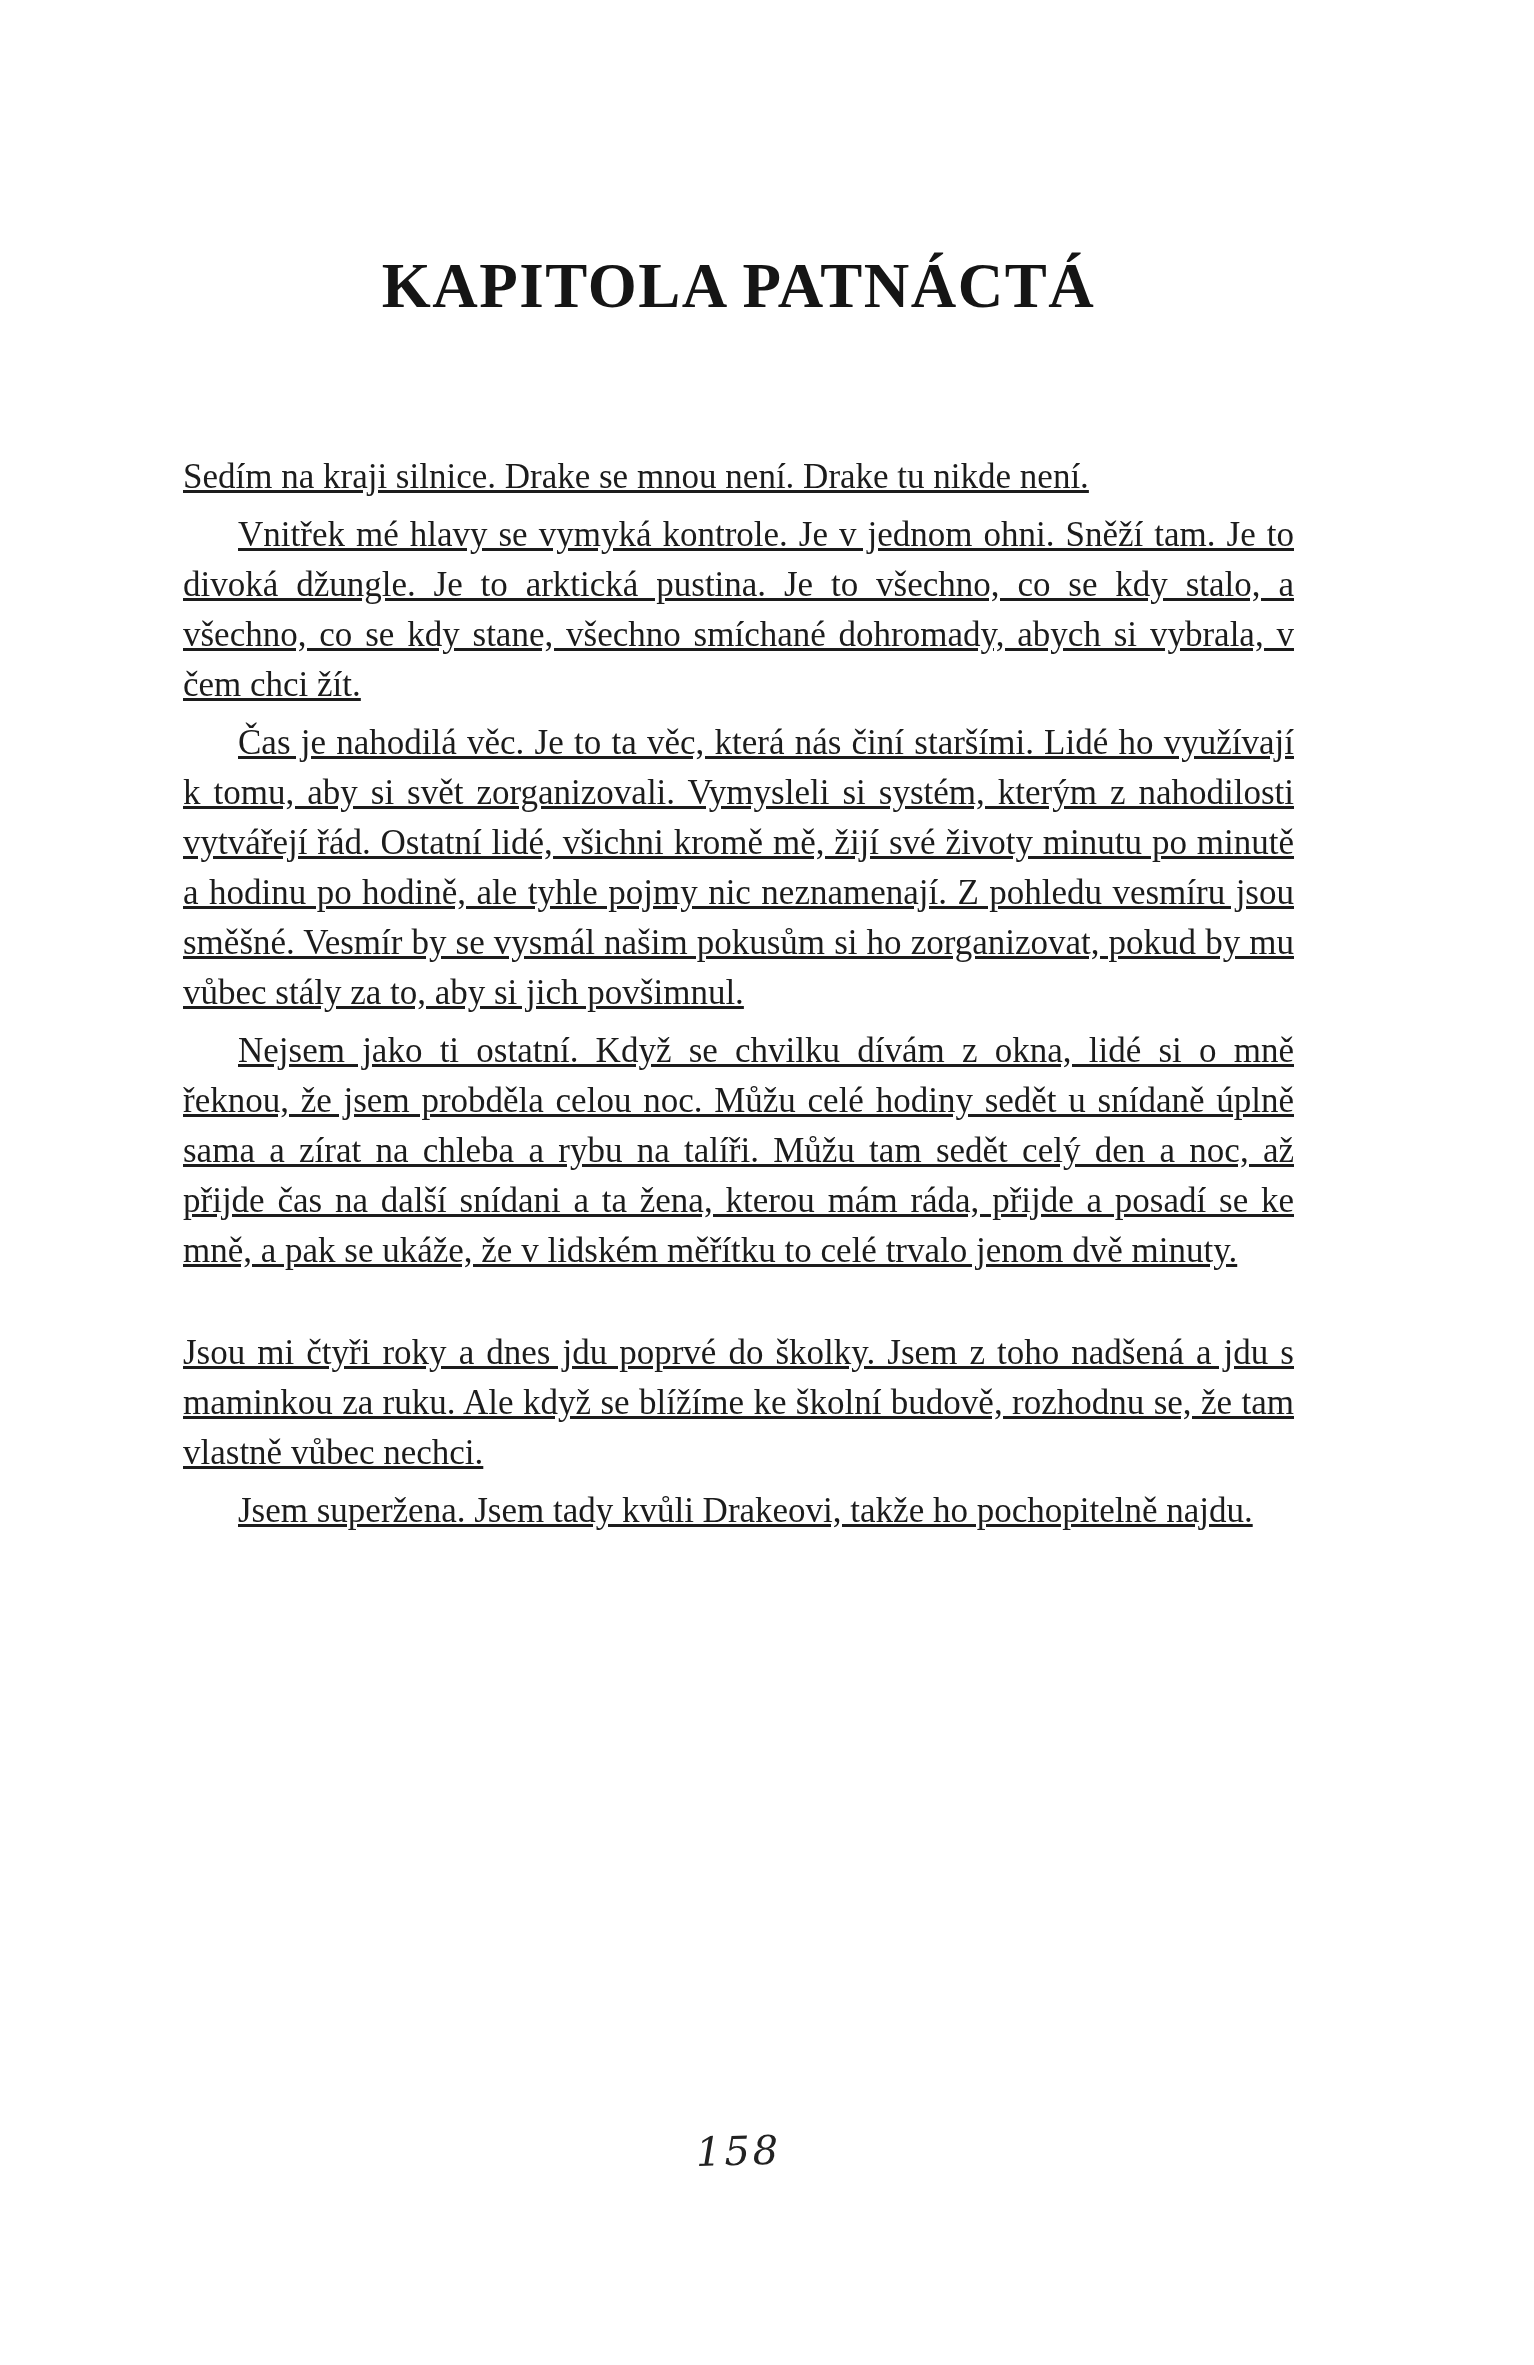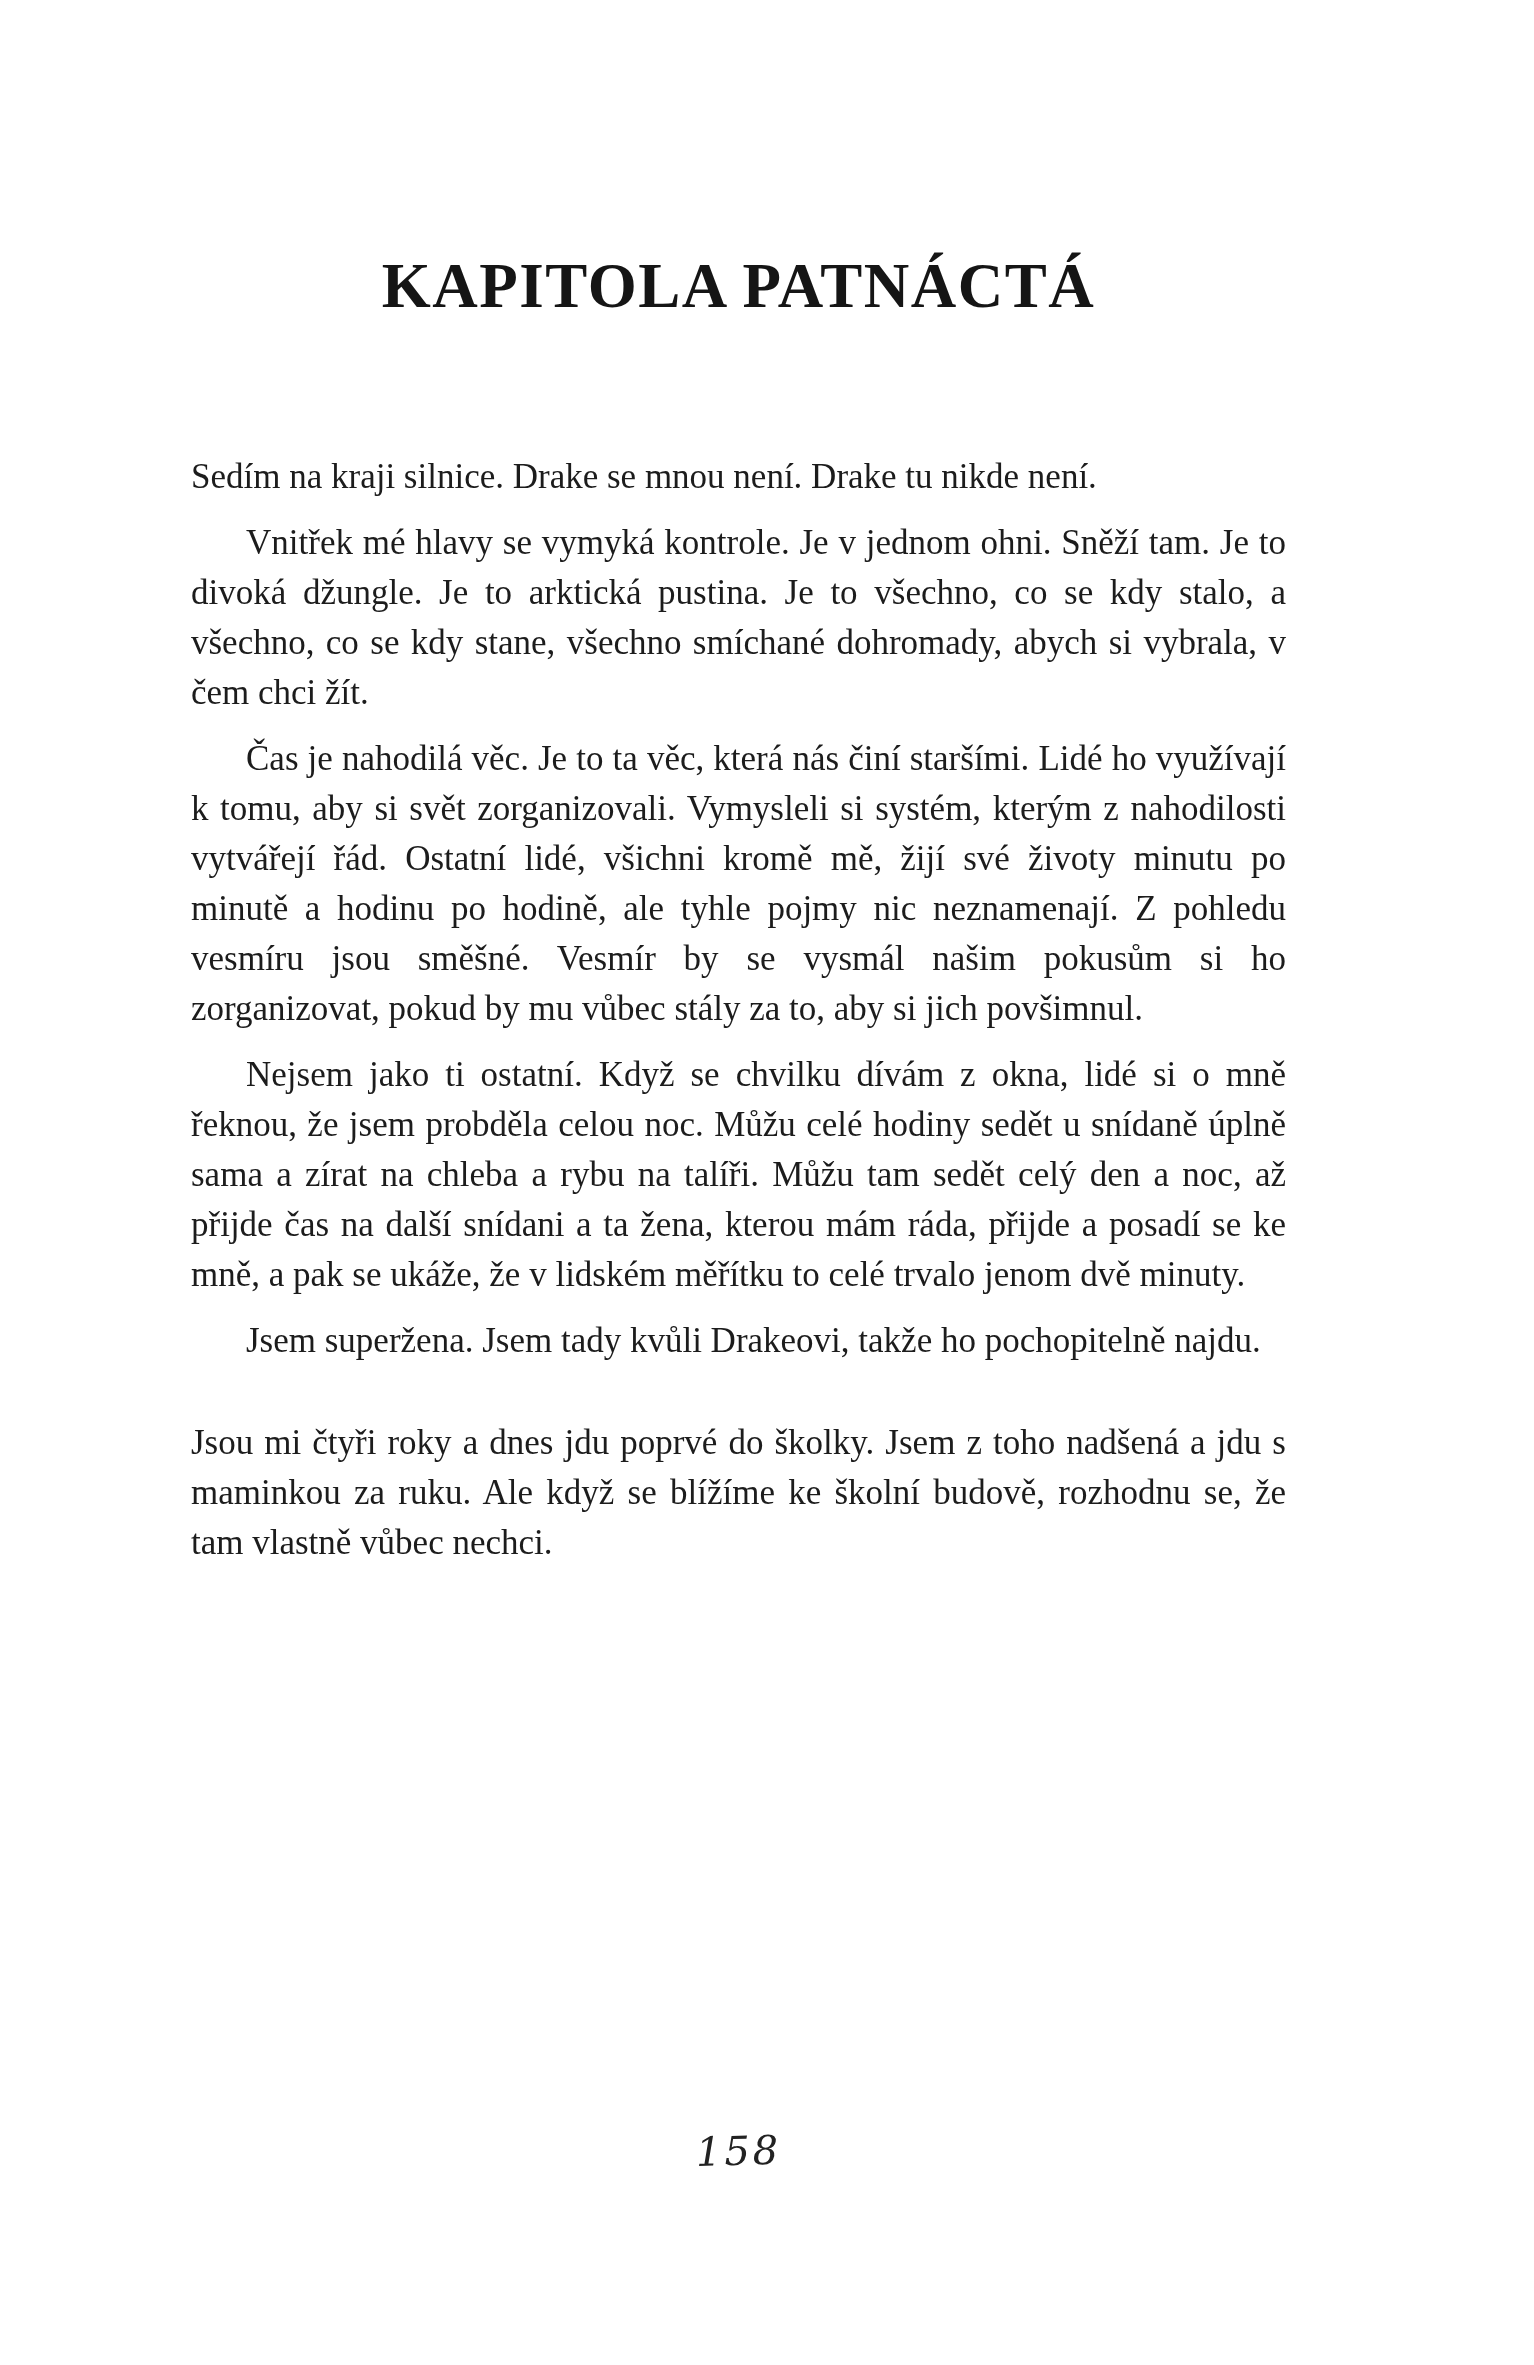--- a/index.html
+++ b/index.html
@@ -32,22 +32,23 @@
   }
   .body-text {
     margin-top: 138px;
     margin-left: 175px;
     width: 1127px;
     font-size: 35px;
     line-height: 50px;
     text-align: justify;
   }
   .para {
-    margin: 16px;
+    margin: 8px;
     text-indent: 55px;
+    text-decoration: underline;
   }
   .para.no-indent {
     text-indent: 0;
   }
   .para.spaced {
     margin-top: 52px;
   }
   .page-number {
     position: absolute;
     top: 2128px;
@@ -67,19 +68,19 @@
 
 <div class="book-page">
 
   <h1 class="chapter-title">KAPITOLA PATNÁCTÁ</h1>
 
   <div class="body-text">
     <p class="para no-indent">Sedím na kraji silnice. Drake se mnou není. Drake tu nikde není.</p>
     <p class="para">Vnitřek mé hlavy se vymyká kontrole. Je v jednom ohni. Sněží tam. Je to divoká džungle. Je to arktická pustina. Je to všechno, co se kdy stalo, a všechno, co se kdy stane, všechno smíchané dohromady, abych si vybrala, v čem chci žít.</p>
     <p class="para">Čas je nahodilá věc. Je to ta věc, která nás činí staršími. Lidé ho využívají k tomu, aby si svět zorganizovali. Vymysleli si systém, kterým z nahodilosti vytvářejí řád. Ostatní lidé, všichni kromě mě, žijí své životy minutu po minutě a hodinu po hodině, ale tyhle pojmy nic neznamenají. Z pohledu vesmíru jsou směšné. Vesmír by se vysmál našim pokusům si ho zorganizovat, pokud by mu vůbec stály za to, aby si jich povšimnul.</p>
     <p class="para">Nejsem jako ti ostatní. Když se chvilku dívám z okna, lidé si o mně řeknou, že jsem probděla celou noc. Můžu celé hodiny sedět u snídaně úplně sama a zírat na chleba a rybu na talíři. Můžu tam sedět celý den a noc, až přijde čas na další snídani a ta žena, kterou mám ráda, přijde a posadí se ke mně, a pak se ukáže, že v lidském měřítku to celé trvalo jenom dvě minuty.</p>
+    <p class="para no-indent spaced">Jsou mi čtyři roky a dnes jdu poprvé do školky. Jsem z toho nadšená a jdu s maminkou za ruku. Ale když se blížíme ke školní budově, rozhodnu se, že tam vlastně vůbec nechci.</p>
     <p class="para">Jsem superžena. Jsem tady kvůli Drakeovi, takže ho pochopitelně najdu.</p>
-    <p class="para no-indent spaced">Jsou mi čtyři roky a dnes jdu poprvé do školky. Jsem z toho nadšená a jdu s maminkou za ruku. Ale když se blížíme ke školní budově, rozhodnu se, že tam vlastně vůbec nechci.</p>
   </div>
 
   <div class="page-number">158</div>
 
 </div>
 
 </body></html>

